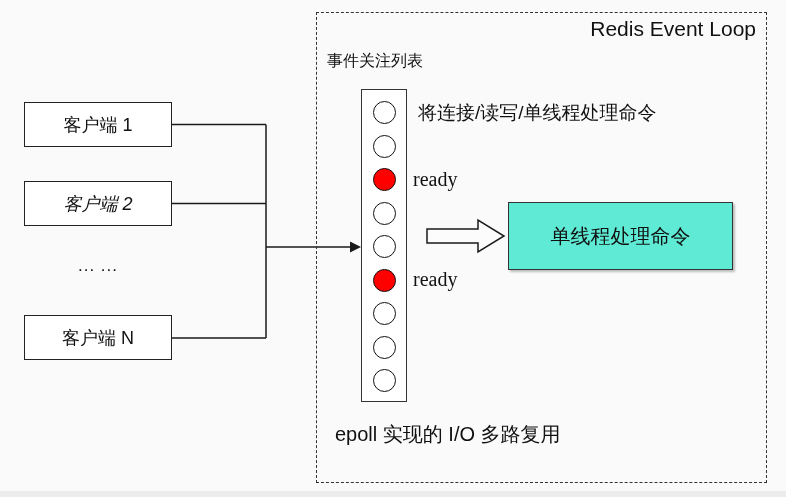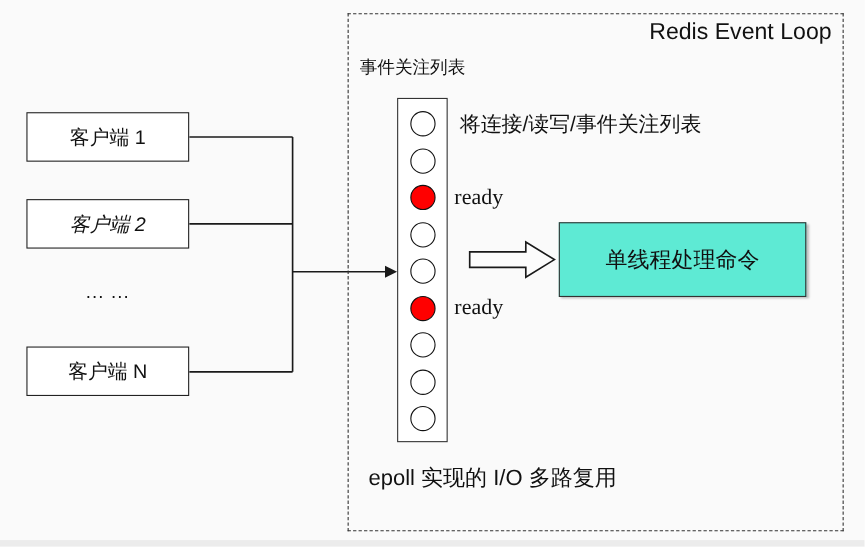--- a/index.html
+++ b/index.html
@@ -92,21 +92,21 @@
       <div class="slot" style="background: rgb(255, 255, 255); border-color: rgb(17, 17, 17);"></div>
       <div class="slot" style="background: rgb(255, 0, 0); border-color: rgb(17, 17, 17);"></div>
       <div class="slot" style="background: rgb(255, 255, 255); border-color: rgb(17, 17, 17);"></div>
       <div class="slot" style="background: rgb(255, 255, 255); border-color: rgb(17, 17, 17);"></div>
       <div class="slot" style="background: rgb(255, 0, 0); border-color: rgb(17, 17, 17);"></div>
       <div class="slot" style="background: rgb(255, 255, 255); border-color: rgb(17, 17, 17);"></div>
       <div class="slot" style="background: rgb(255, 255, 255); border-color: rgb(17, 17, 17);"></div>
       <div class="slot" style="background: rgb(255, 255, 255); border-color: rgb(17, 17, 17);"></div>
     </div>
 
-  <div class="abs register-note">将连接/读写/事件关注列表</div>
+  <div class="abs register-note">将连接/读写/单线程处理命令</div>
   <div class="abs ready-label ready-1">ready</div>
   <div class="abs ready-label ready-2">ready</div>
 
   <div class="abs proc-box">
     <span>单线程处理命令</span>
   </div>
 
   <div class="abs epoll-note">epoll 实现的 I/O 多路复用</div>
 
   <div class="abs client-box client-1">

